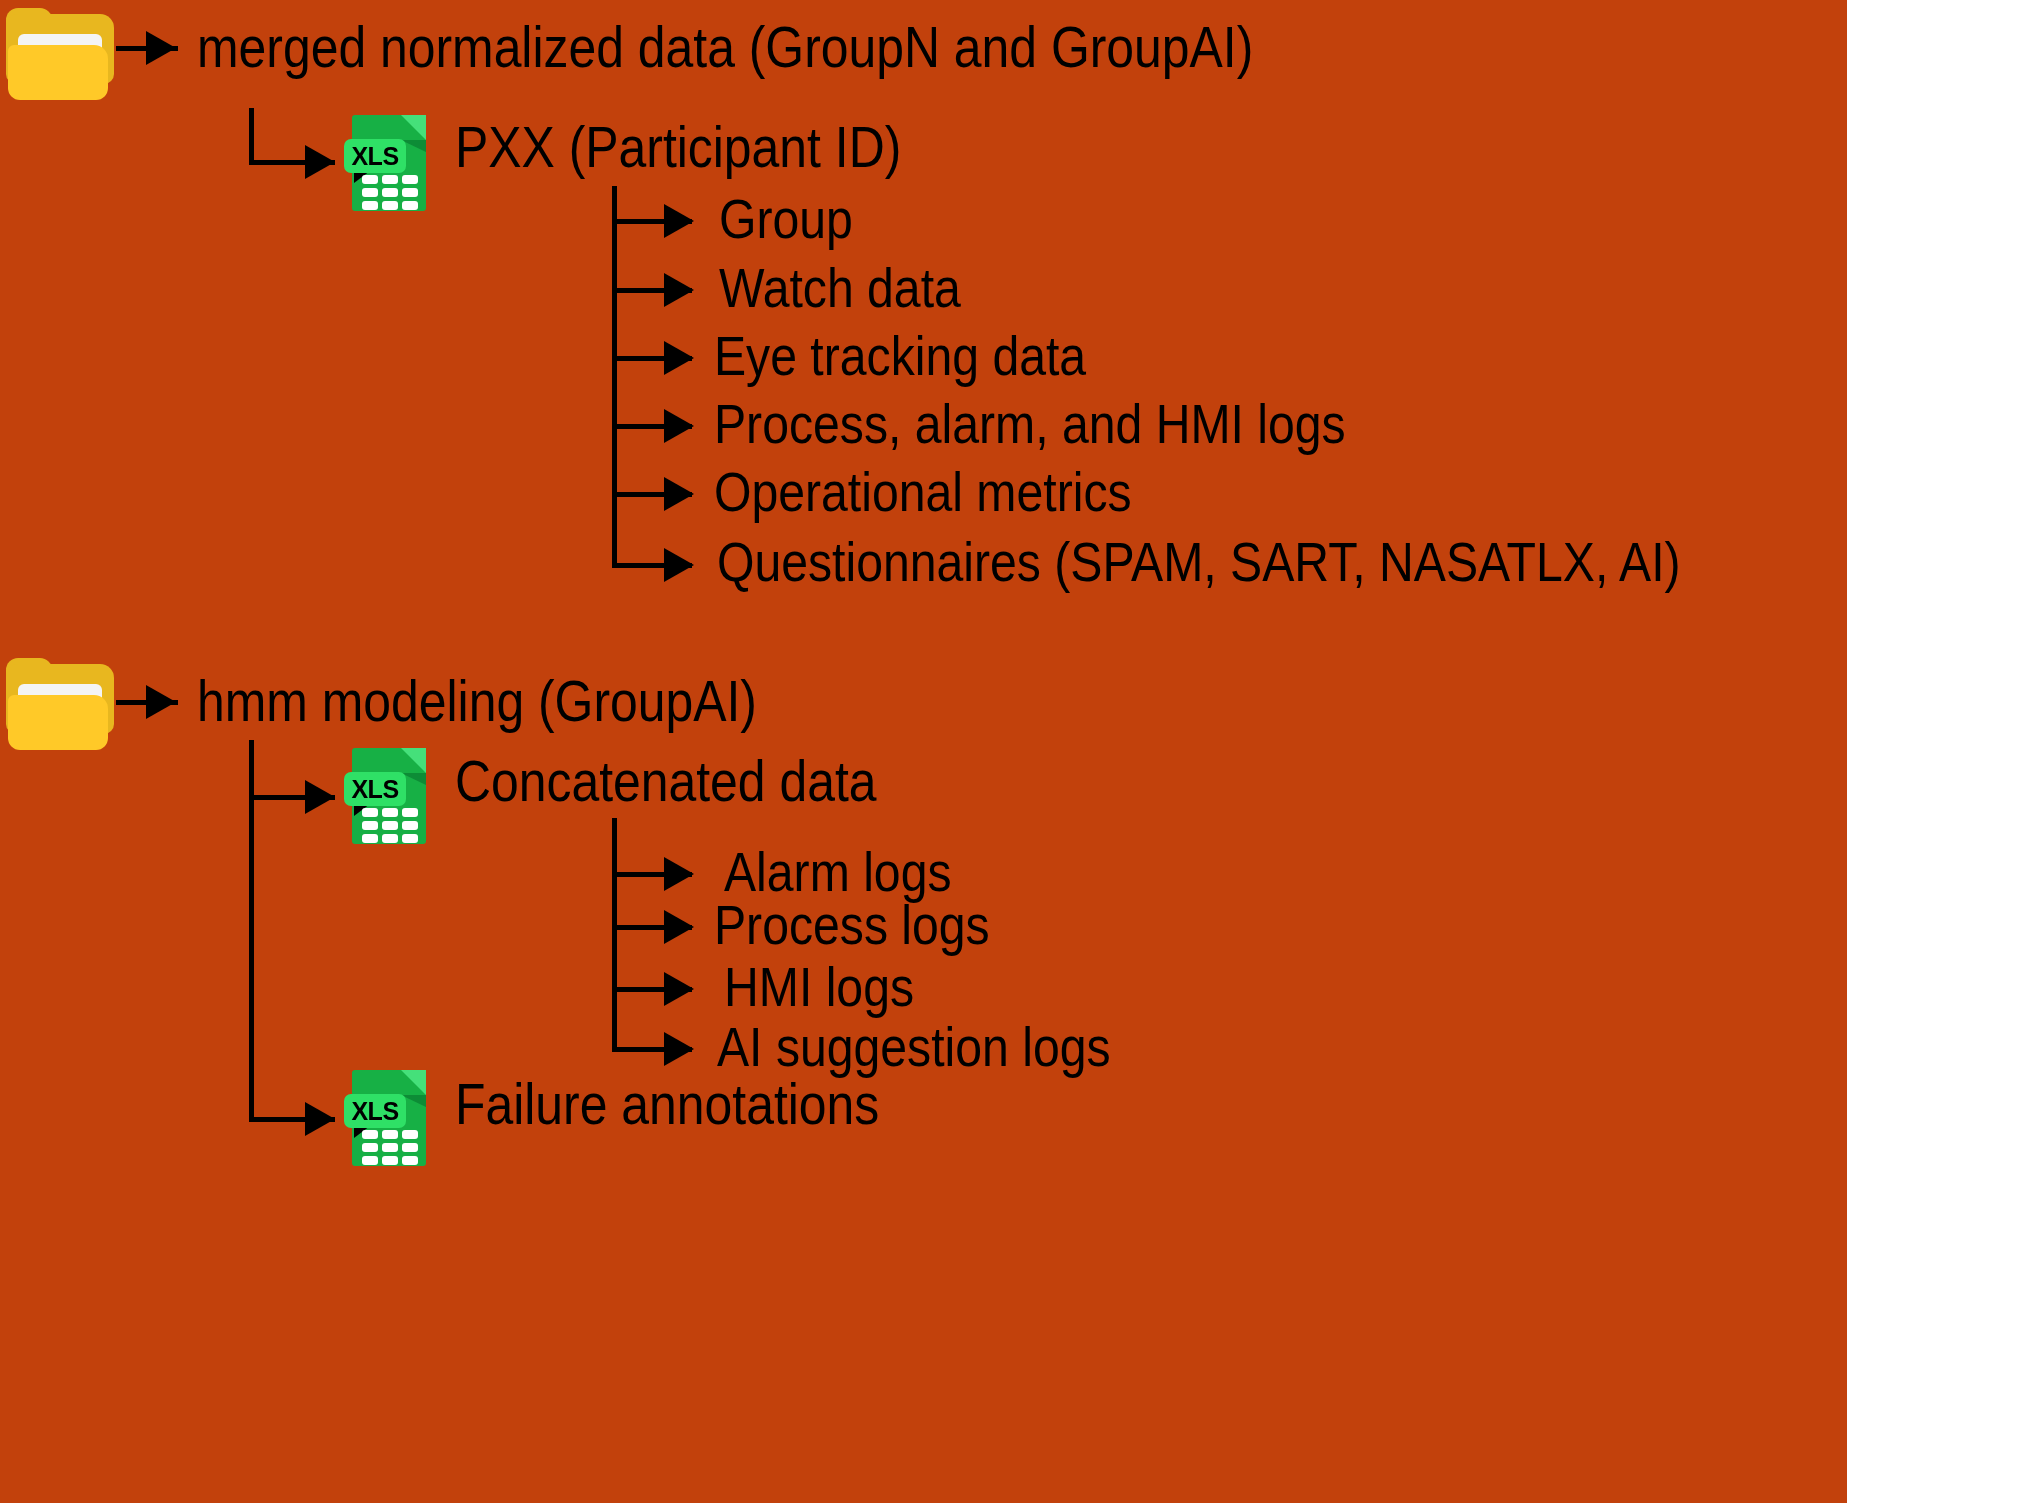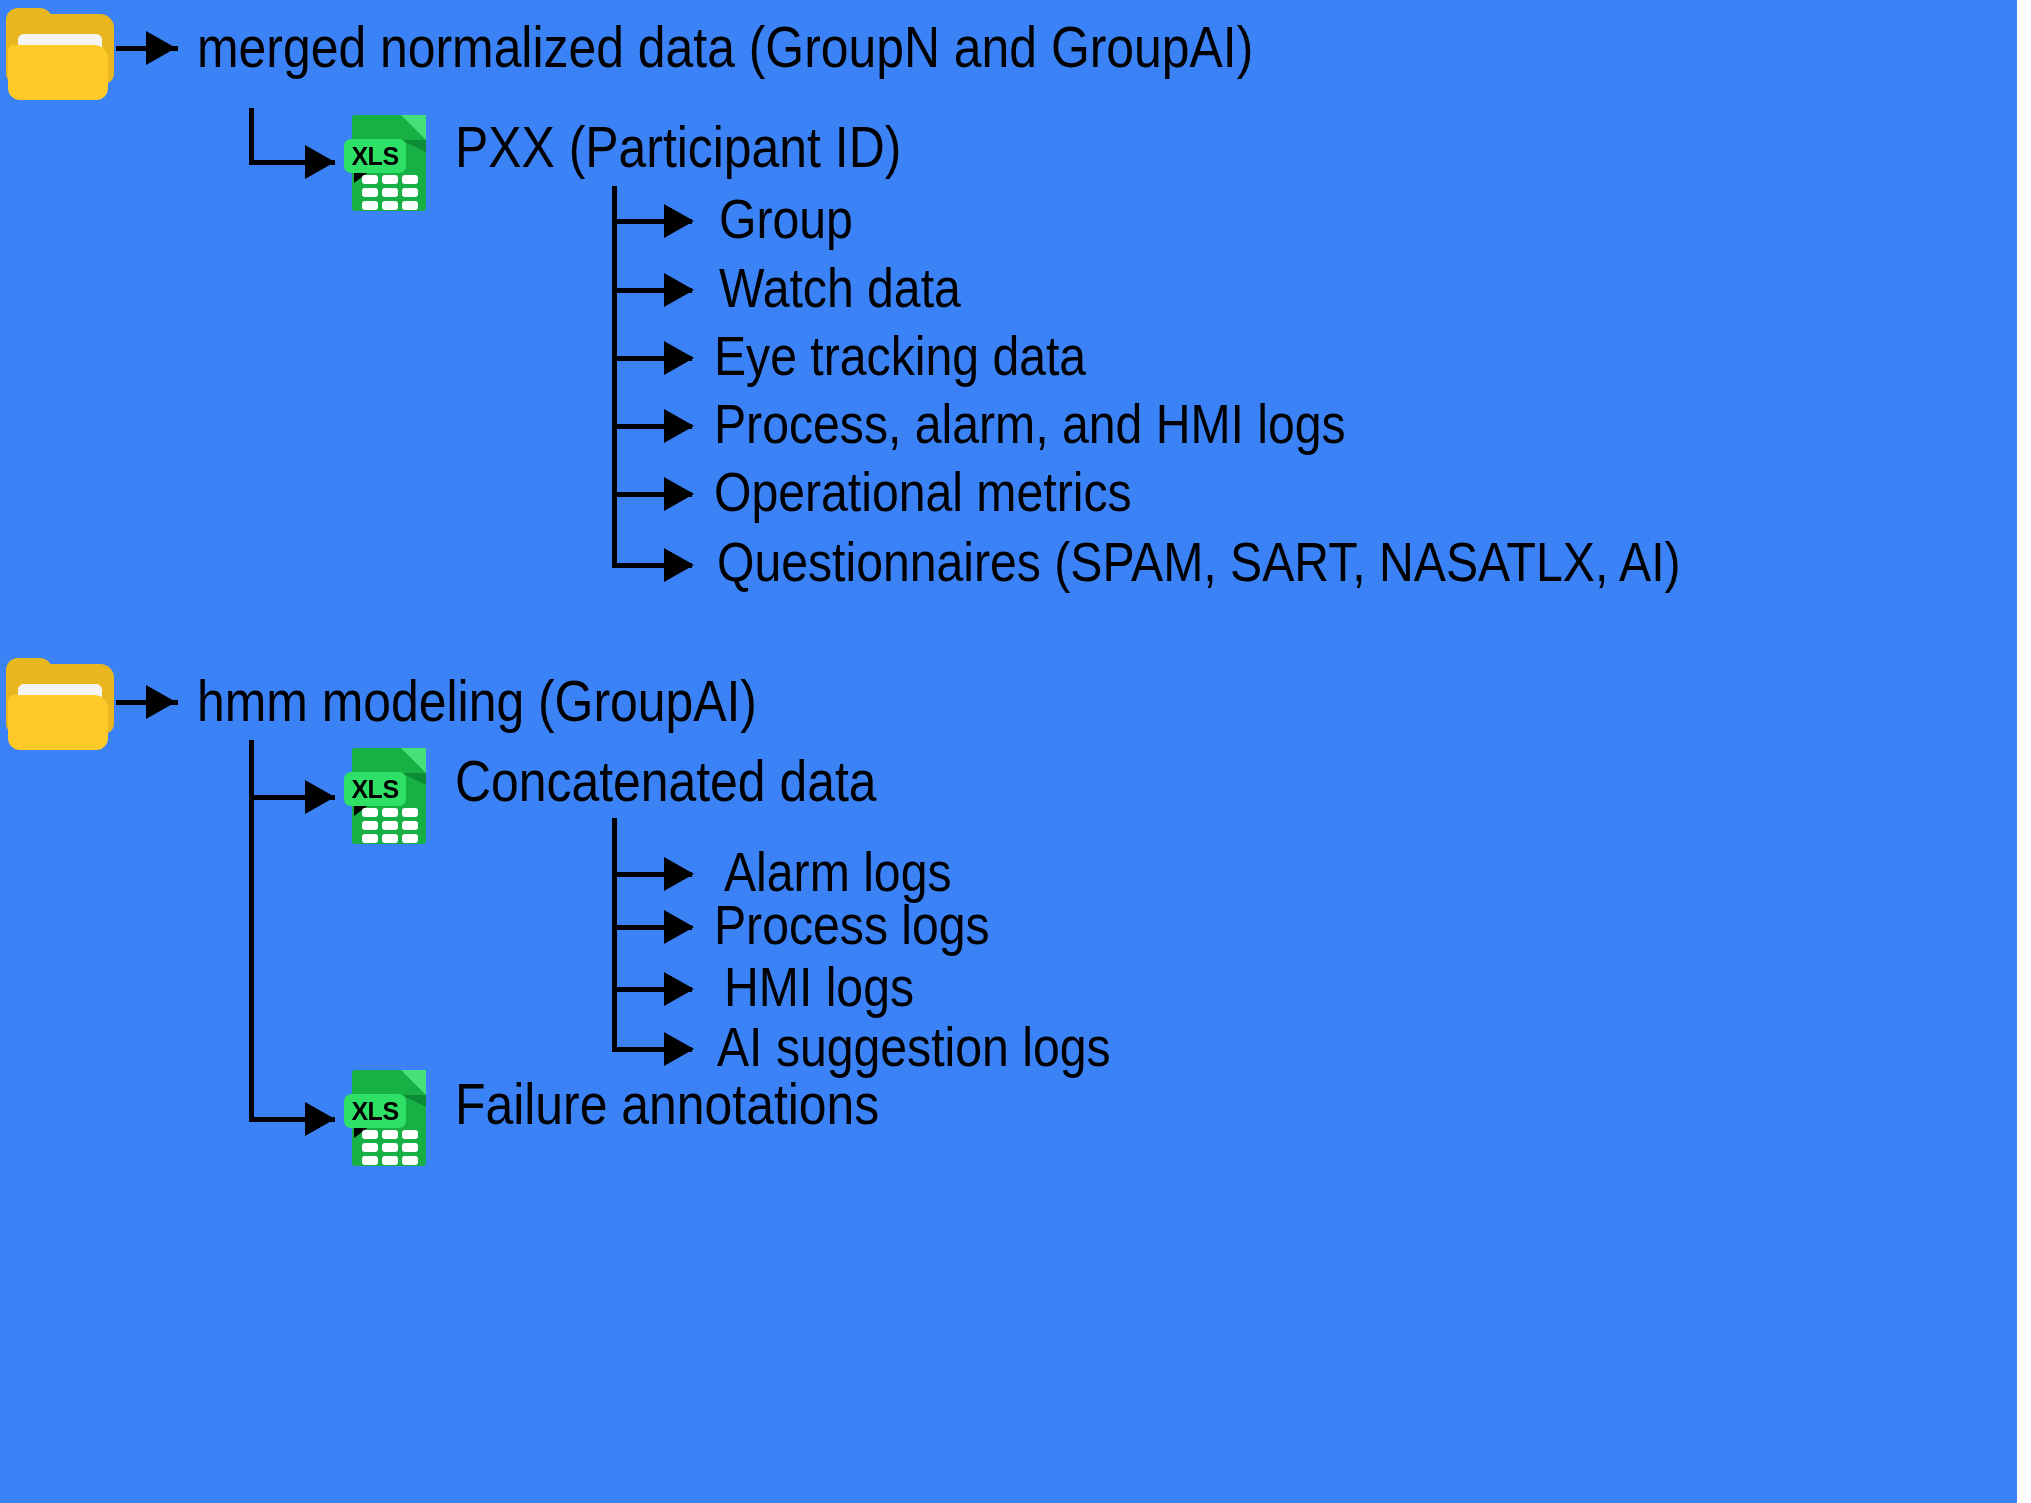--- a/index.html
+++ b/index.html
@@ -5,23 +5,23 @@
   html, body {
     margin: 0;
     padding: 0;
     background: #ffffff;
   }
   body {
     font-family: "Liberation Sans", "DejaVu Sans", sans-serif;
   }
   #canvas {
     position: relative;
-    width: 2017px;
+    width: 1847px;
     height: 1503px;
-    background: #3b82f6;
+    background: #c2410c;
     overflow: hidden;
   }
 
   
   .node-label {
     position: absolute;
     font-family: "Liberation Sans", "DejaVu Sans", sans-serif;
     color: #000000;
     white-space: nowrap;
     line-height: 1;

